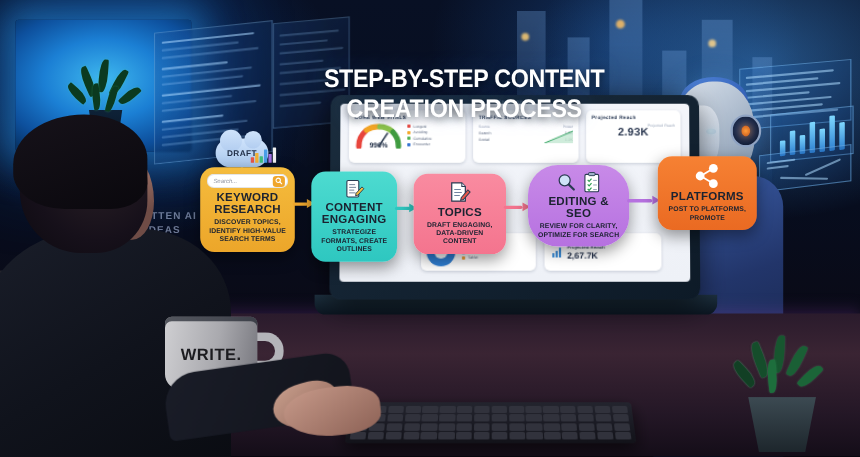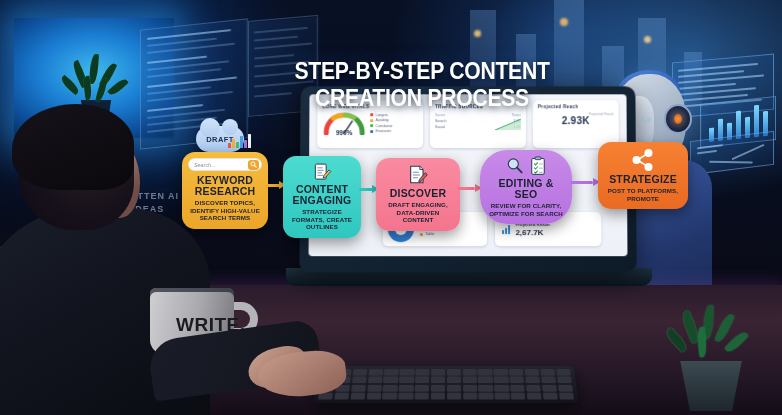--- a/index.html
+++ b/index.html
@@ -119,21 +119,21 @@
     background: linear-gradient(100deg,#cfcfd2 0%,#a9a9ae 55%,#76767d 100%);
     border-radius: 6px 6px 14px 14px;
     box-shadow: inset 0 4px 0 rgba(30,34,44,.7);
   }
   .mug-handle {
     position:absolute; left: 228px; top: 302px; width: 30px; height: 34px;
     border: 8px solid #b4b4b9; border-left: none; border-radius: 0 18px 18px 0;
   }
   .mug-label {
     position:absolute; left: 8px; top: 26px; width: 68px; text-align:center;
-    font-weight: 700; font-size: 19px; color: #1c1c20; letter-spacing: .5px; margin-left: 18px;
+    font-weight: 700; font-size: 15px; color: #1c1c20; letter-spacing: .5px;
   }
 
   
   .wall-sign {
     position: absolute; left: 112px; top: 190px; width: 72px; height: 44px;
     color: rgba(190,205,240,.55); font-size: 9px; letter-spacing: 1px;
     text-align: center; line-height: 13px; font-weight: 700;
   }
 
   
@@ -631,21 +631,21 @@
       <div class="step-icon">
         <svg width="22" height="22" viewBox="0 0 24 24">
           <path d="M4 2.5 h10 l3.5 3.5 v14.5 h-13.5 z" fill="#fff" stroke="#2a3b52" stroke-width="1.2"></path>
           <path d="M14 2.5 v3.5 h3.5" fill="#dfe5ef" stroke="#2a3b52" stroke-width="1"></path>
           <line x1="6.5" y1="9" x2="13" y2="9" stroke="#7184a0" stroke-width="1"></line>
           <line x1="6.5" y1="12" x2="14" y2="12" stroke="#7184a0" stroke-width="1"></line>
           <line x1="6.5" y1="15" x2="12" y2="15" stroke="#7184a0" stroke-width="1"></line>
           <path d="M13.5 17 L20 9.5 L22.2 11.6 L15.6 19 L12.8 19.8 Z" fill="#e8574a" stroke="#2a3b52" stroke-width="1"></path>
         </svg>
       </div>
-      <div class="step-title">DISCOVER</div>
+      <div class="step-title">TOPICS</div>
       <div class="step-desc">DRAFT ENGAGING, DATA-DRIVEN CONTENT</div>
     </div>
 
     <div class="arrow a3">
         <span class="shaft"></span>
         <span class="head"></span>
       </div>
 
     <div class="step s4">
       <div class="step-icon">
@@ -676,21 +676,21 @@
     <div class="step s5">
       <div class="step-icon">
         <svg width="26" height="24" viewBox="0 0 26 24">
           <line x1="7" y1="12" x2="18" y2="5.5" stroke="#fff" stroke-width="1.6"></line>
           <line x1="7" y1="12" x2="18" y2="18.5" stroke="#fff" stroke-width="1.6"></line>
           <circle cx="18.5" cy="5" r="4" fill="#fff"></circle>
           <circle cx="6.5" cy="12" r="4" fill="#fff"></circle>
           <circle cx="18.5" cy="19" r="4" fill="#fff"></circle>
         </svg>
       </div>
-      <div class="step-title">STRATEGIZE</div>
+      <div class="step-title">PLATFORMS</div>
       <div class="step-desc">POST TO PLATFORMS, PROMOTE</div>
     </div>
 
   </div>
 
   <div class="chair"></div>
   <div class="person-body"></div>
   <div class="person-face"></div>
   <div class="person-head"></div>
   <div class="person-hair"></div>

